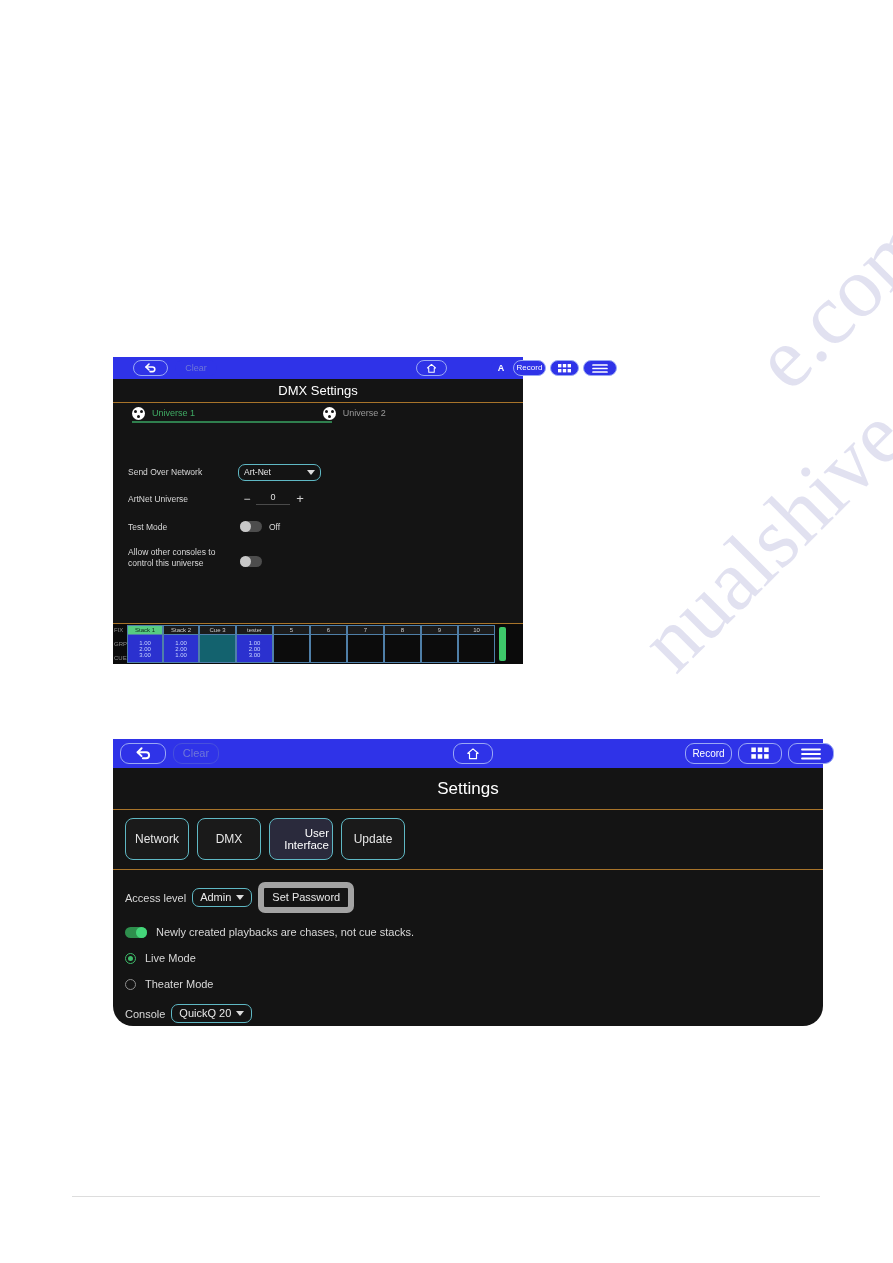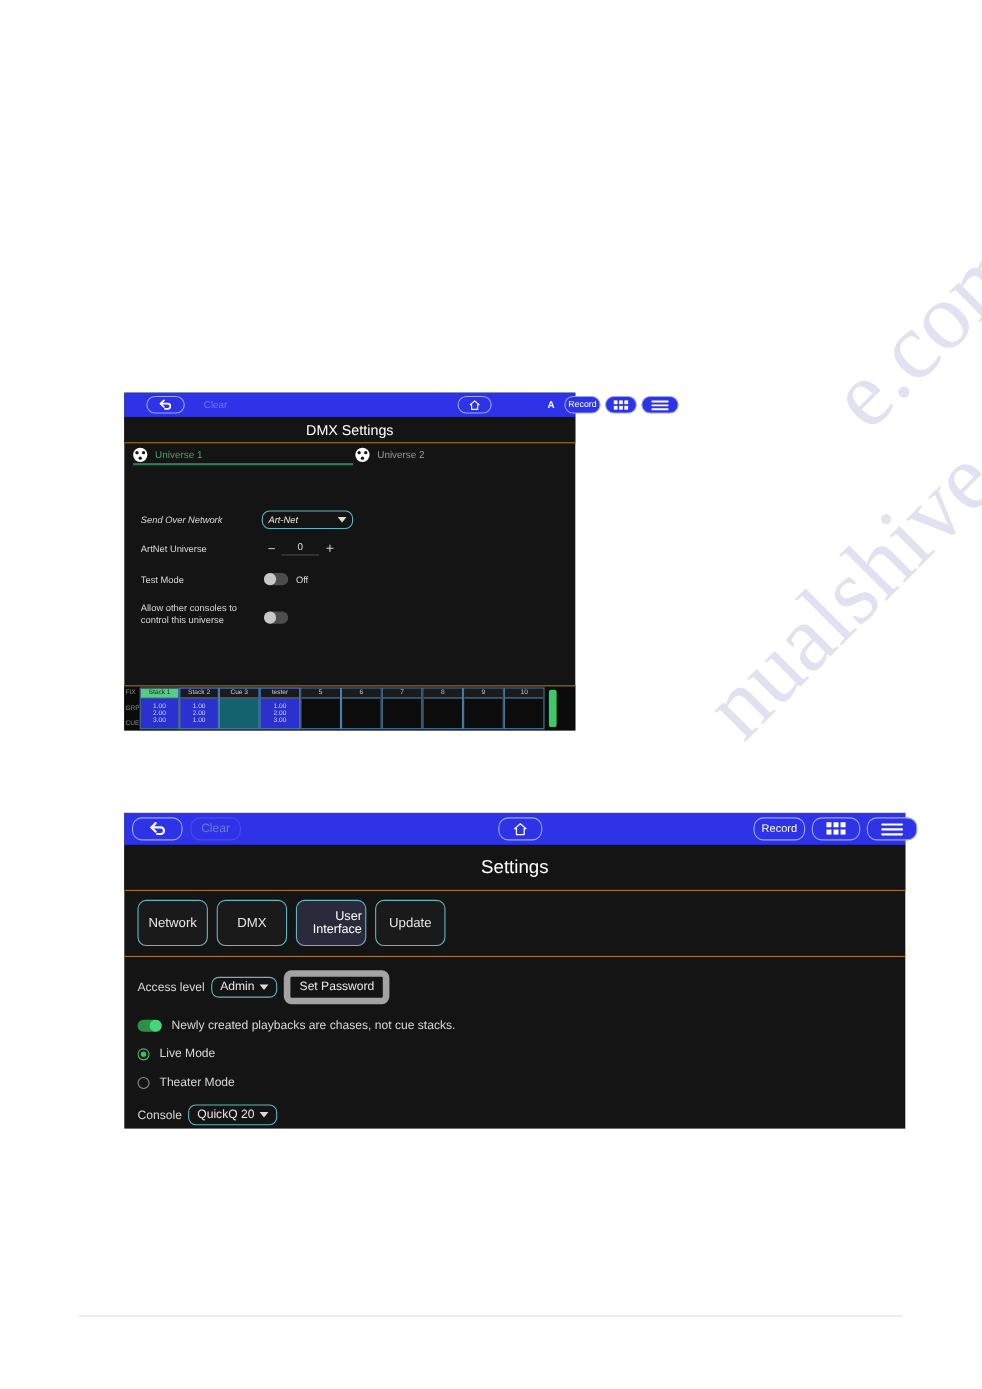--- a/index.html
+++ b/index.html
@@ -30,20 +30,21 @@
     transform-origin: left top;
   }
   .wm1 { left: 734px; top: 338px; }
   .wm2 { left: 620px; top: 620px; }
 
   
   .console {
     position: absolute;
     background: #141414;
     z-index: 10;
+    border-radius: 20px;
   }
 
   .topbar {
     background: #2f33e8;
     display: flex;
     align-items: center;
     width: 100%;
     position: relative;
   }
   .pill {
@@ -256,21 +257,21 @@
             <line x1="2" y1="9" x2="16" y2="9"></line>
         </g>
       </svg>
     </div>
   </div>
 
   <div class="titlebar" style="height:24px;">
     <span style="font-size:13px;">DMX Settings</span>
   </div>
 
-  <div class="uni-row" style="height:20px; padding:0 8px;">
+  <div class="uni-row" style="height:20px; padding:0 19px;">
     <div class="uni-tab" style="width:200px;height:20px;">
       <span class="xlr">
           <i></i>
           <i></i>
           <i></i>
         </span>
       <span class="uni-label active" style="font-size:9px;">Universe 1</span>
       <span class="uni-underline" style="width:200px;"></span>
     </div>
     <div class="uni-tab" style="width:200px;height:20px;padding-left:5px;">
@@ -278,21 +279,21 @@
           <i></i>
           <i></i>
           <i></i>
         </span>
       <span class="uni-label" style="font-size:9px;">Universe 2</span>
     </div>
   </div>
 
   <div style="position:relative;height:200px;">
 
-    <div class="srow" style="position:absolute;left:15px;top:41px;font-style:italic;">
+    <div class="srow" style="position:absolute;left:15px;top:41px;">
       <span class="slabel" style="font-size:8.5px;width:110px;">Send Over Network</span>
       <span class="dropdown" style="font-size:8.5px;padding:3px 5px;gap:36px;">
         <span>Art-Net</span>
         <span class="caret"></span>
       </span>
     </div>
 
     <div class="srow" style="position:absolute;left:15px;top:68px;">
       <span class="slabel" style="font-size:8.5px;width:110px;">ArtNet Universe</span>
       <span class="stepper">

